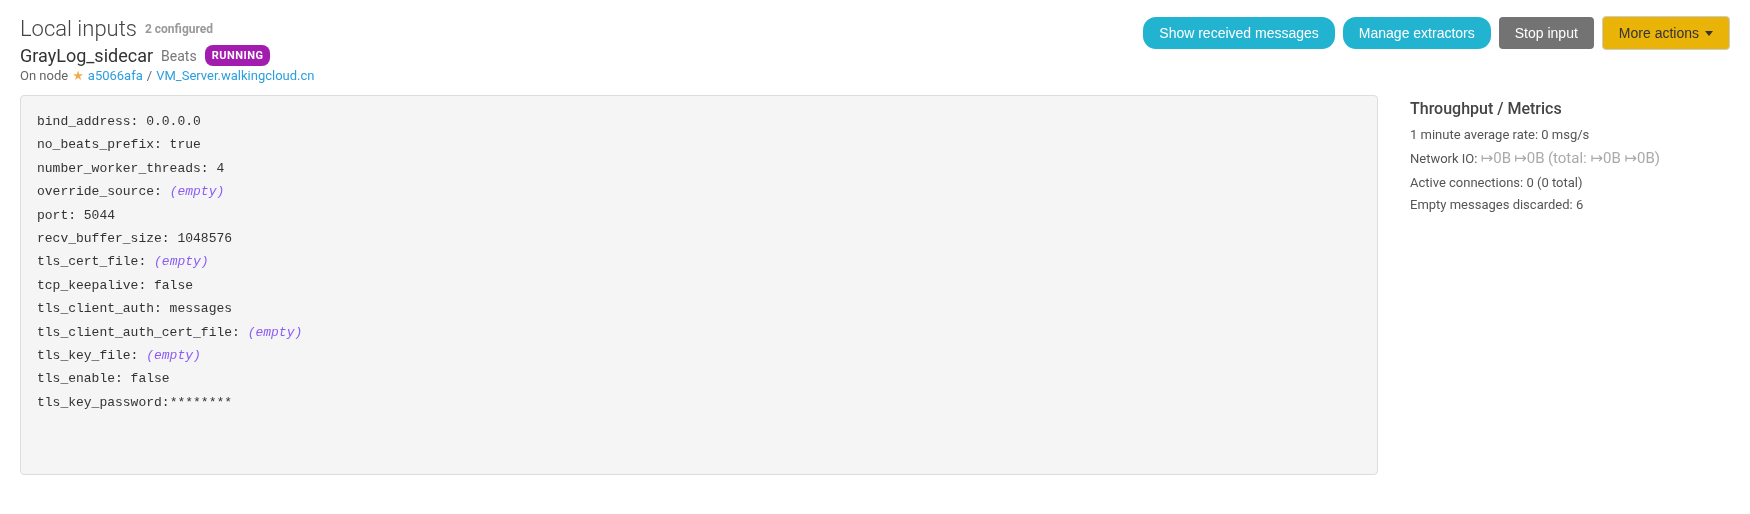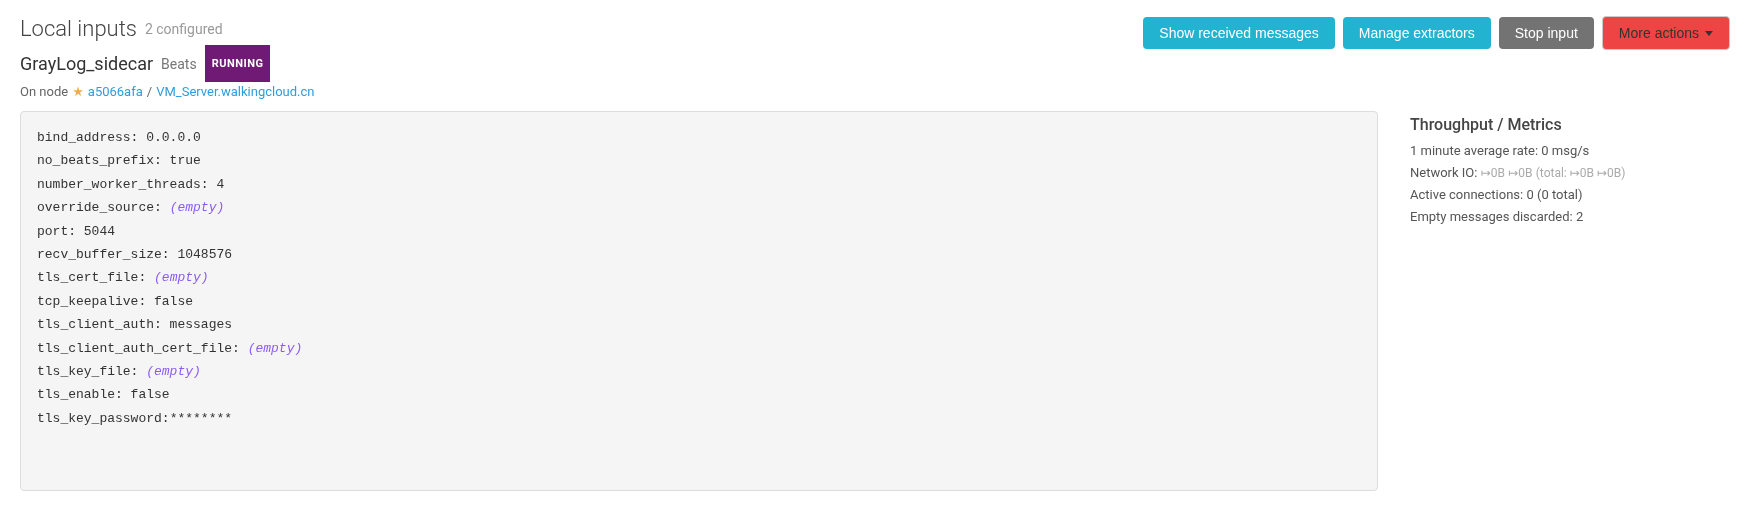--- a/index.html
+++ b/index.html
@@ -19,48 +19,48 @@
     .header-left {}
     .local-inputs-title {
       font-size: 22px;
       font-weight: 300;
       color: #444;
       display: flex;
       align-items: center;
       gap: 8px;
     }
     .configured-badge {
-      font-size: 14px;
+      font-size: 12px;
       color: #999;
-      font-weight: normal;
+      font-weight: bold;
       text-align: center;
     }
     .input-name-row {
       display: flex;
       align-items: center;
       gap: 8px;
       margin-top: 4px;
       text-align: right;
     }
     .input-name {
       font-size: 18px;
       font-weight: 400;
       color: #333;
     }
     .input-type {
       font-size: 14px;
       color: #777;
     }
     .running-badge {
-      background: #701a75;
+      background: #a21caf;
       color: #fff;
       font-size: 11px;
       font-weight: bold;
-      padding: 12px 7px;
-      border-radius: 0;
+      padding: 4px 7px;
+      border-radius: 8px;
       letter-spacing: 0.5px;
     }
     .node-row {
       font-size: 13px;
       color: #666;
       margin-top: 2px;
       display: flex;
       align-items: center;
       gap: 4px;
     }
@@ -82,27 +82,28 @@
       border: none;
       border-radius: 4px;
       padding: 8px 16px;
       font-size: 14px;
       cursor: pointer;
       font-weight: 400;
     }
     .btn-cyan {
       background: #22b3d0;
       color: #fff;
+      border-radius: 13px;
     }
     .btn-magenta {
       background: #737373;
       color: #fff;
     }
     .btn-default {
-      background: #ef4444;
+      background: #eab308;
       color: #333;
       border: 1px solid #ccc;
       justify-content: space-between;
     }
     .btn-more {
       display: flex;
       align-items: center;
       gap: 4px;
     }
     .chevron-down {
@@ -154,21 +155,21 @@
       color: #444;
       margin-bottom: 6px;
     }
     .metrics-line {
       font-size: 13px;
       color: #555;
       line-height: 1.7;
     }
     .metrics-line .io-arrow {
       color: #aaa;
-      font-size: 12px;
+      font-size: 15px;
     }
   </style>
 </head>
 <body>
 
 <div class="page-header">
   <div class="header-left">
     <div class="local-inputs-title">
       <span>Local inputs</span>
       <span class="configured-badge">2 configured</span>
@@ -222,15 +223,15 @@
   <div class="metrics-panel">
     <div class="metrics-title">Throughput / Metrics</div>
     <div class="metrics-line">1 minute average rate: 0 msg/s</div>
     <div class="metrics-line">
       <span>Network IO:</span>
       <span class="io-arrow">↦0B</span>
       <span class="io-arrow">↦0B</span>
       <span class="io-arrow">(total: ↦0B ↦0B)</span>
     </div>
     <div class="metrics-line">Active connections: 0 (0 total)</div>
-    <div class="metrics-line">Empty messages discarded: 2</div>
+    <div class="metrics-line">Empty messages discarded: 6</div>
   </div>
 </div>
 
 </body></html>

